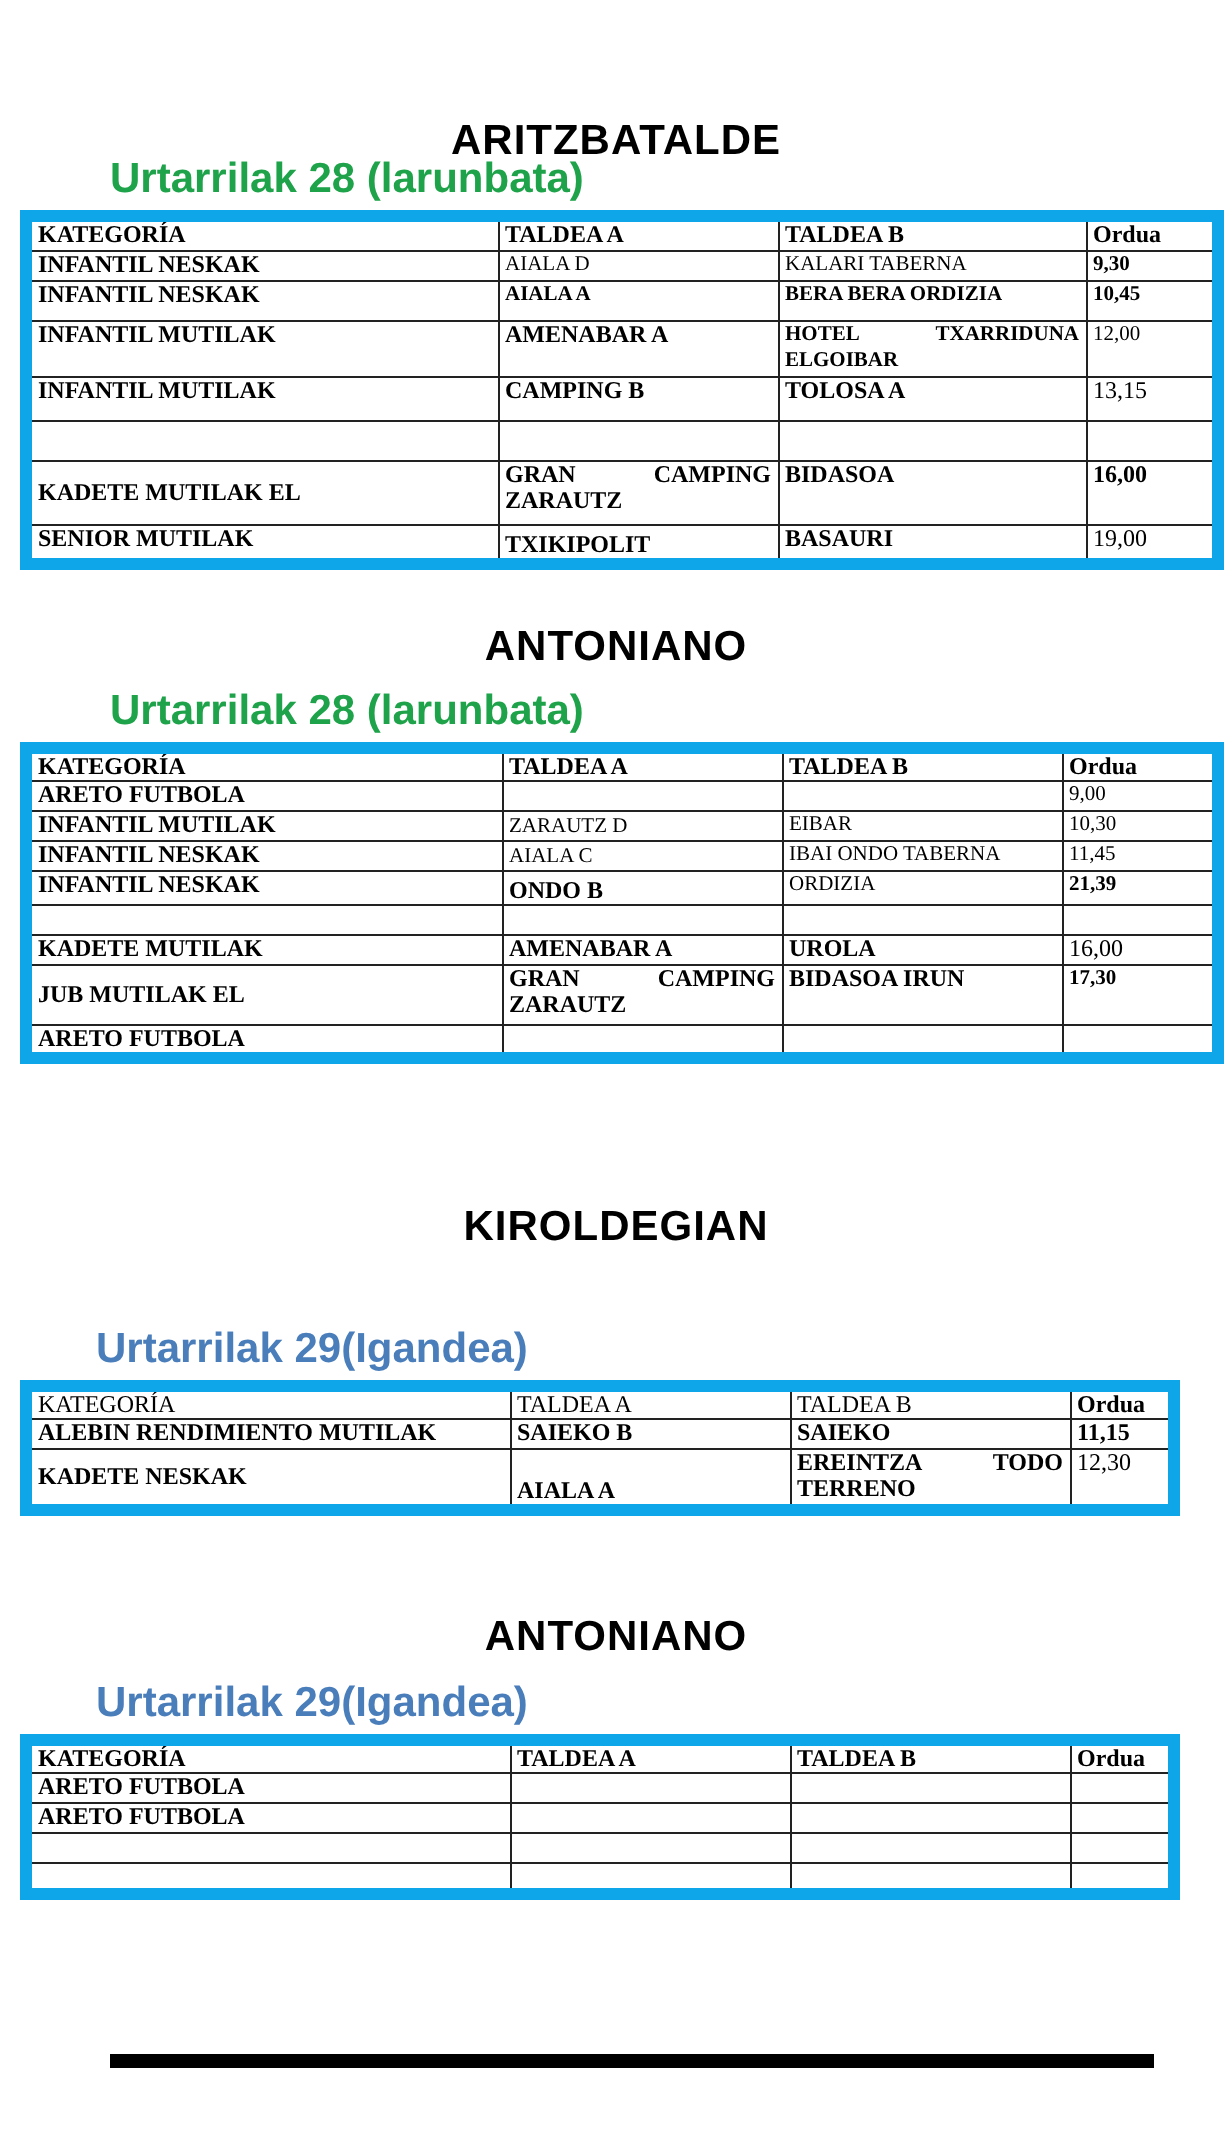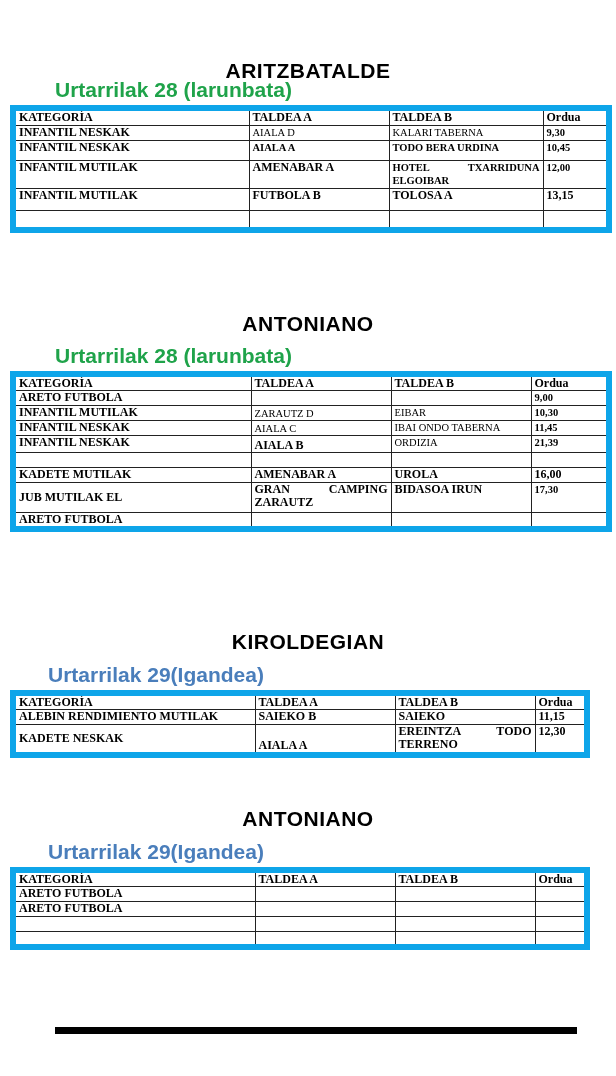--- a/index.html
+++ b/index.html
@@ -5,21 +5,21 @@
   html, body { margin:0; padding:0; background:#ffffff; }
   body { width:616px; height:1076px; position:relative; overflow:hidden; font-family:"Liberation Serif", serif; color:#000; }
   .venue { position:absolute; left:0; width:616px; text-align:center; font-family:"Liberation Sans", sans-serif; font-weight:bold; font-size:21px; letter-spacing:0.5px; }
   .date { position:absolute; font-family:"Liberation Sans", sans-serif; font-weight:bold; font-size:21px; }
   .green { color:#1fa34a; }
   .blue { color:#4a7ebb; }
   table.sched { position:absolute; left:10px; border-collapse:collapse; font-size:12px; table-layout:fixed; }
   table.sched td { border:1px solid #222; padding:0 3px; vertical-align:top; line-height:13px; overflow:hidden; }
   table.sched { border:6px solid #0ea5e9; }
   .b { font-weight:bold; }
-  .n { font-weight:bold; }
+  .n { font-weight:normal; }
   .sm { font-size:10.5px; }
   .vm { vertical-align:middle !important; }
   .just { text-align:justify; text-align-last:justify; }
   .rule { position:absolute; left:55px; top:1027px; width:522px; height:7px; background:#000; }
 </style>
 </head>
 <body>
 
 <div class="venue" style="top:59px;">ARITZBATALDE</div>
 <div class="date green" style="left:55px; top:78px;">Urtarrilak  28 (larunbata)</div>
@@ -39,40 +39,52 @@
   </tr>
   <tr style="height:15px">
     <td class="b">INFANTIL NESKAK</td>
     <td class="sm">AIALA D</td>
     <td class="sm">KALARI TABERNA</td>
     <td class="b sm">9,30</td>
   </tr>
   <tr style="height:20px">
     <td class="b">INFANTIL NESKAK</td>
     <td class="b sm">AIALA A</td>
-    <td class="b sm">TODO BERA URDINA</td>
+    <td class="b sm">BERA BERA ORDIZIA</td>
     <td class="b sm">10,45</td>
   </tr>
   <tr style="height:28px">
     <td class="b">INFANTIL MUTILAK</td>
     <td class="b">AMENABAR A</td>
     <td class="b sm just">HOTEL TXARRIDUNA ELGOIBAR</td>
     <td class="n sm">12,00</td>
   </tr>
   <tr style="height:22px">
     <td class="b">INFANTIL MUTILAK</td>
-    <td class="b">FUTBOLA B</td>
+    <td class="b">CAMPING B</td>
     <td class="b">TOLOSA A</td>
     <td class="n">13,15</td>
   </tr>
   <tr style="height:20px">
     <td></td>
         <td></td>
         <td></td>
         <td></td>
+  </tr>
+  <tr style="height:32px">
+    <td class="b vm">KADETE MUTILAK EL</td>
+    <td class="b just">GRAN CAMPING ZARAUTZ</td>
+    <td class="b">BIDASOA</td>
+    <td class="b">16,00</td>
+  </tr>
+  <tr style="height:20px">
+    <td class="b">SENIOR MUTILAK</td>
+    <td class="b" style="vertical-align:bottom">TXIKIPOLIT</td>
+    <td class="b">BASAURI</td>
+    <td class="n">19,00</td>
   </tr>
 </tbody>
   </table>
 
 <div class="venue" style="top:312px;">ANTONIANO</div>
 <div class="date green" style="left:55px; top:344px;">Urtarrilak 28 (larunbata)</div>
 <table class="sched" style="top:371px; width:596px;">
   <colgroup>
       <col style="width:238px">
       <col style="width:140px">
@@ -99,21 +111,21 @@
     <td class="n sm">10,30</td>
   </tr>
   <tr style="height:15px">
     <td class="b">INFANTIL NESKAK</td>
     <td class="sm" style="vertical-align:bottom">AIALA C</td>
     <td class="sm">IBAI ONDO TABERNA</td>
     <td class="n sm">11,45</td>
   </tr>
   <tr style="height:17px">
     <td class="b">INFANTIL NESKAK</td>
-    <td class="b" style="vertical-align:bottom">AIALA B</td>
+    <td class="b" style="vertical-align:bottom">ONDO B</td>
     <td class="sm">ORDIZIA</td>
     <td class="b sm">21,39</td>
   </tr>
   <tr style="height:15px">
     <td></td>
         <td></td>
         <td></td>
         <td></td>
   </tr>
   <tr style="height:15px">
@@ -130,21 +142,21 @@
   </tr>
   <tr style="height:15px">
     <td class="b">ARETO FUTBOLA</td>
     <td></td>
         <td></td>
         <td></td>
   </tr>
 </tbody>
   </table>
 
-<div class="venue" style="top:630px;text-align:center;">KIROLDEGIAN</div>
+<div class="venue" style="top:602px;text-align:center;">KIROLDEGIAN</div>
 <div class="date blue" style="left:48px; top:663px;">Urtarrilak 29(Igandea)</div>
 <table class="sched" style="top:690px; width:574px;">
   <colgroup>
       <col style="width:242px">
       <col style="width:140px">
       <col style="width:140px">
       <col style="width:52px">
     </colgroup>
   <tbody>
       <tr style="height:15px">

